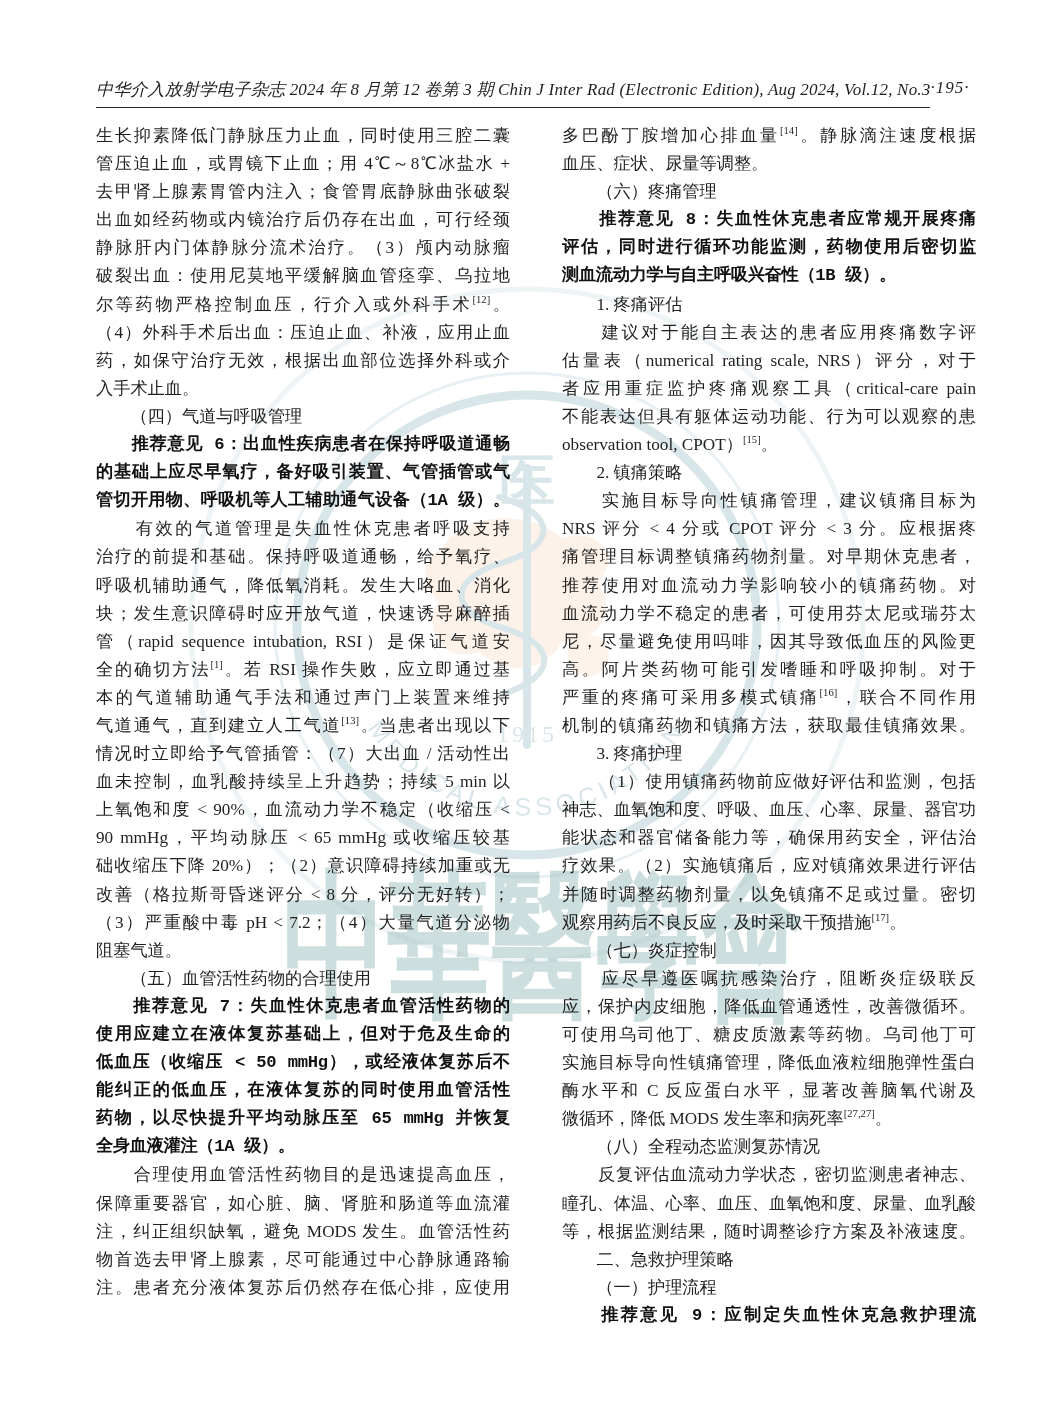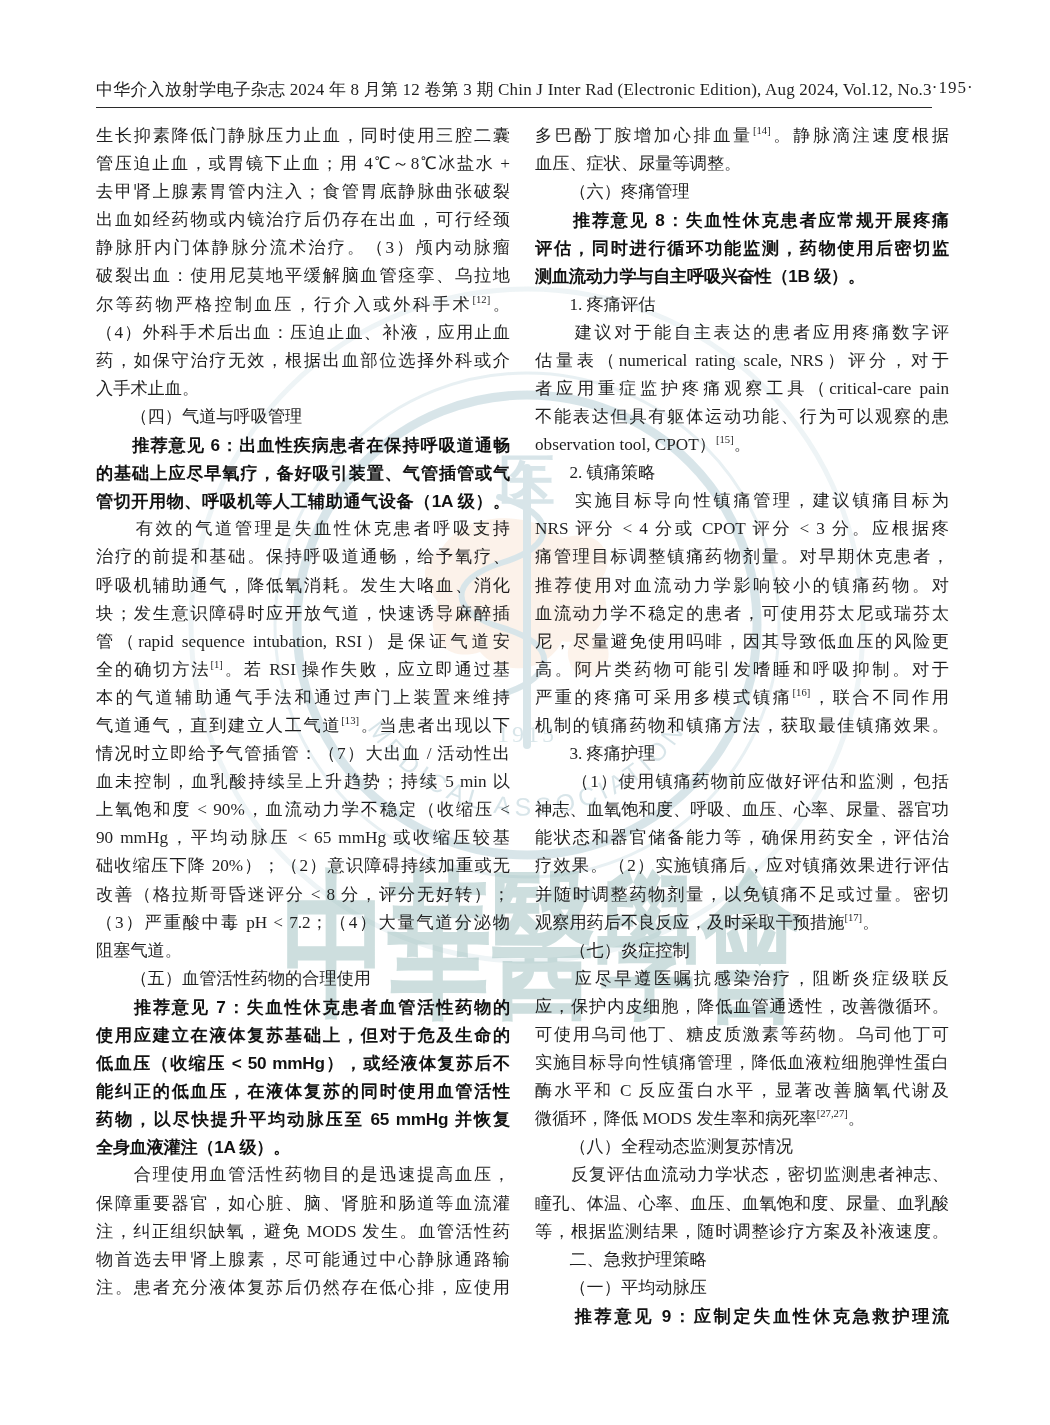--- a/index.html
+++ b/index.html
@@ -6,36 +6,37 @@
   .page {
     position:relative; width:1050px; height:1425px; margin:0 auto;
     background:#ffffff; overflow:hidden;
     font-family:"Liberation Serif", serif; color:#1f1f1f;
   }
   
   .hdr {
     position:absolute; left:96px; right:90px; top:78px; z-index:2;
     display:flex; justify-content:space-between; align-items:flex-start;
     font-size:17px;
+    font-style:italic;
   }
   .jtitle { border-bottom:1.6px solid #2b2b2b; padding-bottom:6px; letter-spacing:.2px; white-space:nowrap; }
   .pageno { white-space:nowrap; letter-spacing:1px; }
   
   .columns {
     position:absolute; left:96px; top:122px; z-index:2;
-    display:flex; gap:25px;
+    display:flex; gap:52px;
   }
   .col { width:414px; }
   .line {
     height:28.1px; line-height:28.1px; font-size:17.2px;
     white-space:nowrap; overflow:visible;
   }
   .line.jfull { white-space:normal; text-align:justify; text-align-last:justify; overflow:hidden; height:28.1px; }
   .line.bold {
-    font-family:Liberation Sans, sans-serif; font-weight:bold;
+    font-family:Liberation Mono, monospace; font-weight:bold;
     letter-spacing:-0.3px; color:#121212;
   }
   .line sup { font-size:0.62em; vertical-align:super; line-height:0; }
   
   .watermark { position:absolute; left:0; top:0; z-index:1; pointer-events:none; }
 </style>
 </head>
 <body>
 
 <div class="page">
@@ -154,18 +155,18 @@
         <div class="line jfull">应，保护内皮细胞，降低血管通透性，改善微循环。</div>
         <div class="line jfull">可使用乌司他丁、糖皮质激素等药物。乌司他丁可</div>
         <div class="line jfull">实施目标导向性镇痛管理，降低血液粒细胞弹性蛋白</div>
         <div class="line jfull">酶水平和 C 反应蛋白水平，显著改善脑氧代谢及</div>
         <div class="line">微循环，降低 MODS 发生率和病死率<sup>[27,27]</sup>。</div>
         <div class="line">　　（八）全程动态监测复苏情况</div>
         <div class="line jfull">　　反复评估血流动力学状态，密切监测患者神志、</div>
         <div class="line jfull">瞳孔、体温、心率、血压、血氧饱和度、尿量、血乳酸</div>
         <div class="line jfull">等，根据监测结果，随时调整诊疗方案及补液速度。</div>
         <div class="line">　　二、急救护理策略</div>
-        <div class="line">　　（一）平均动脉压</div>
+        <div class="line">　　（一）护理流程</div>
         <div class="line bold jfull">　　推荐意见 9：应制定失血性休克急救护理流</div>
       </div>
   </div>
 
 </div>
 
 </body></html>

